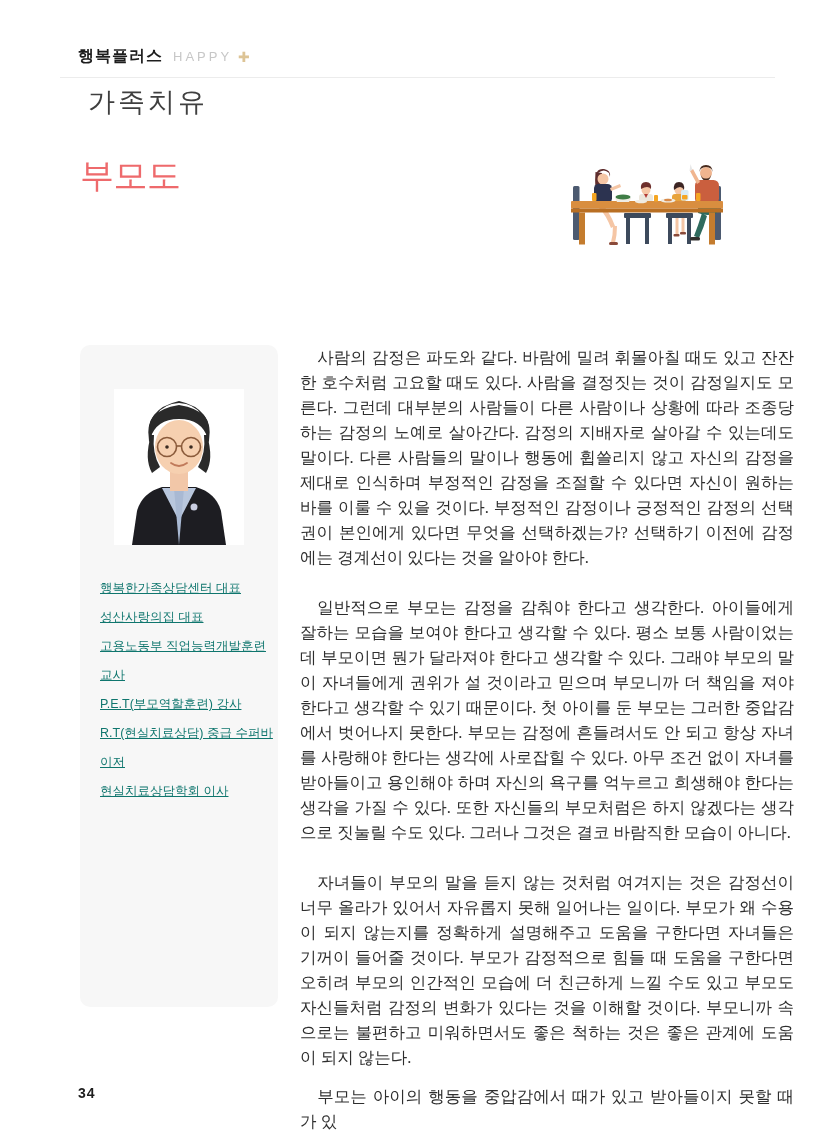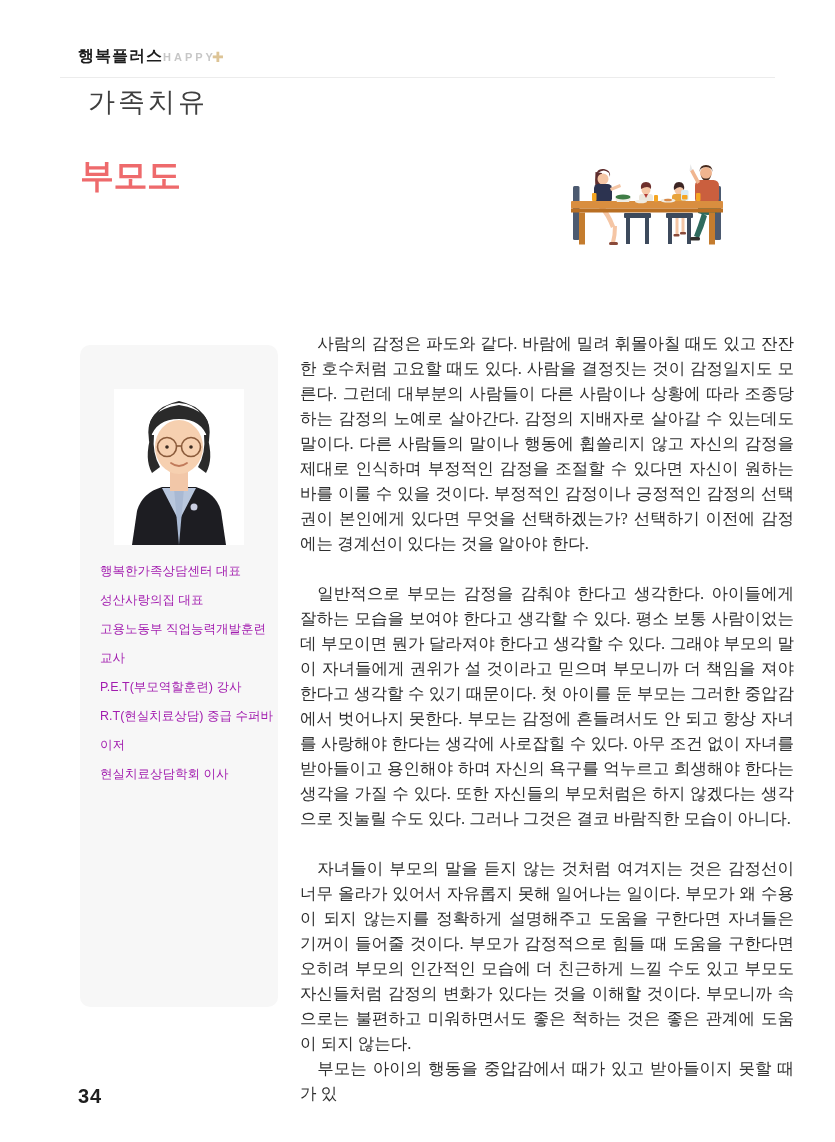--- a/index.html
+++ b/index.html
@@ -9,39 +9,39 @@
     width:835px; height:1142px;
     margin:0 auto;
     background:#ffffff;
     font-family:"Liberation Sans", sans-serif;
     overflow:hidden;
   }
 
   
   .masthead {
     position:absolute; left:78px; top:46px;
-    display:flex; align-items:center; 
+    display:flex; align-items:center; gap:10px;
   }
   .masthead .brand { font-size:16px; font-weight:bold; color:#1d1d1d; letter-spacing:1px; }
-  .masthead .brand-en { font-size:11px; color:#c7c7c7; letter-spacing:3px; font-weight:bold;text-align:center; }
+  .masthead .brand-en { font-size:13px; color:#c7c7c7; letter-spacing:3px; font-weight:normal;text-align:center; }
   .masthead .plus { font-size:14px; color:#ddc496; margin-left:-4px; }
   .head-rule {
     position:absolute; left:60px; right:60px; top:77px;
     height:1px; background:#ececec;
   }
   .section-title {
     position:absolute; left:88px; top:84px;
     font-family:"Liberation Serif", serif;
     font-size:27px; color:#3f3f3f; letter-spacing:3px;
   }
 
   
   .article-title {
     position:absolute; left:80px; top:150px;
-    font-size:34px; font-weight:bold; color:#ee6a6c;
+    font-size:34px; font-weight:normal; color:#ee6a6c;
     line-height:51px; letter-spacing:-0.5px;
   }
 
   
   .illustration {
     position:absolute; left:548px; top:142px;
     width:198px; height:113px;
   }
 
   
@@ -52,40 +52,40 @@
   }
   .author-photo {
     display:block; margin:44px auto 0 auto;
     width:130px; height:156px; background:#ffffff;
   }
   .author-name {
     margin-top:18px; text-align:center;
     font-size:18px; color:#161616; letter-spacing:4px; font-weight:500;
   }
   .author-creds {
-    margin:12px 0 0 20px;
-    font-size:12.5px; color:#a21caf; line-height:29px;
+    margin:29px 0 0 20px;
+    font-size:12.5px; color:#0f766e; line-height:29px;text-decoration:underline;
   }
 
   
   .body-col {
     position:absolute; left:300px; top:331px;
     width:494px;
     font-family:"Liberation Serif", serif;
     font-size:16.5px; line-height:25px; color:#2e2e2e;
     text-align:justify;
     word-break:break-all;
   }
-  .body-col p { text-indent:1.05em; }
+  .body-col p { text-indent:1.05em;margin-top:14px; }
   .body-col p.gap { margin-bottom:25px; }
 
   
   .folio {
     position:absolute; left:78px; top:1085px;
-    font-size:20px; font-weight:bold; color:#1e1e1e; letter-spacing:1px;
+    font-size:14px; font-weight:bold; color:#1e1e1e; letter-spacing:1px;
   }
 </style>
 </head>
 <body>
 
 <div class="page">
 
   <div class="masthead">
     <span class="brand">행복플러스</span>
     <span class="brand-en">HAPPY</span>

